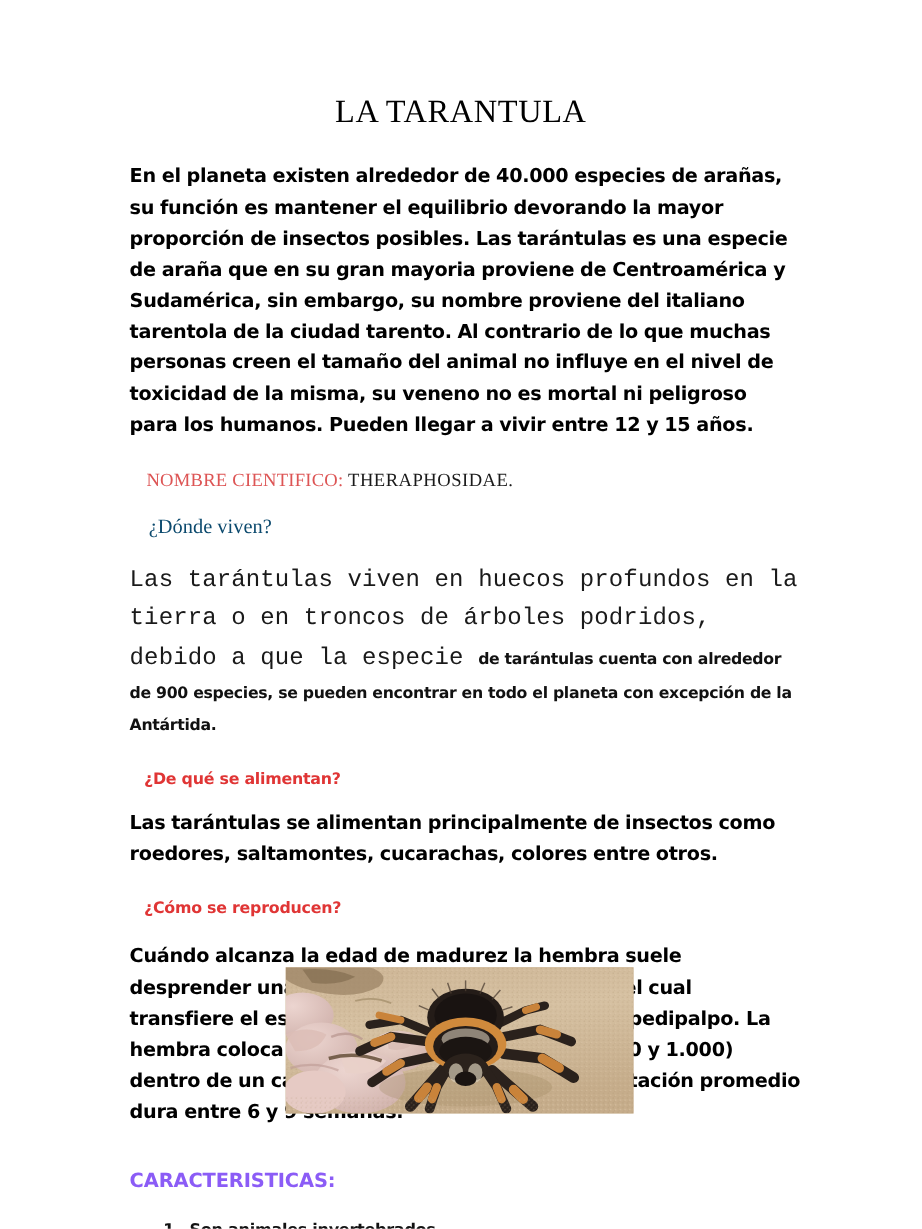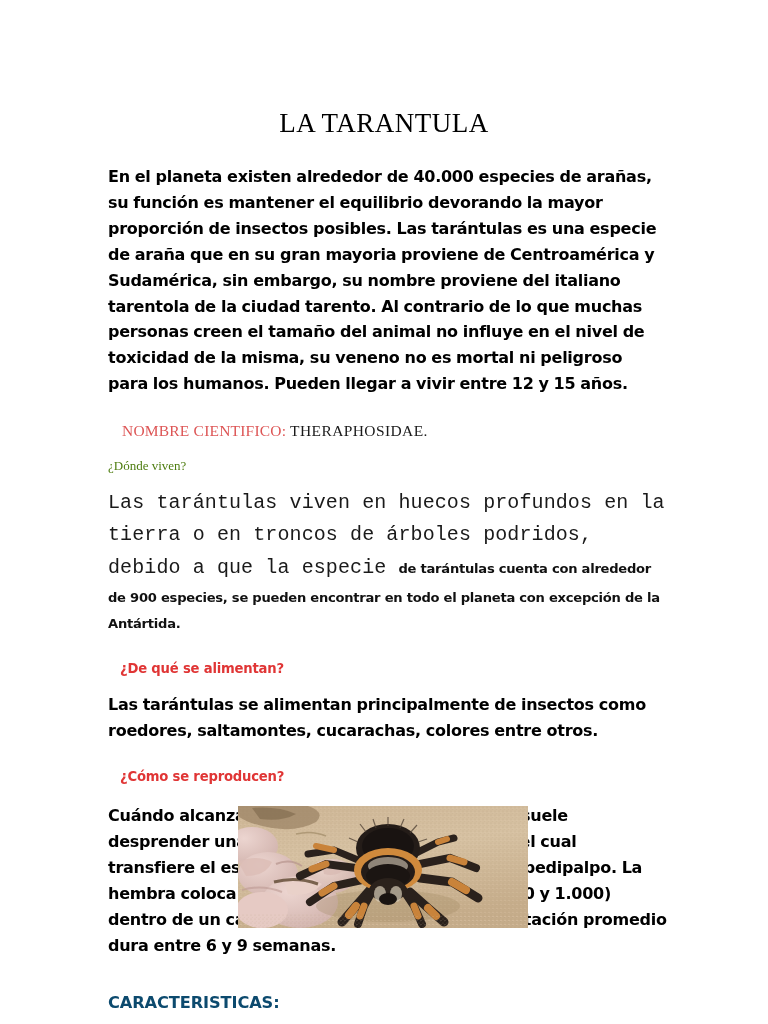--- a/index.html
+++ b/index.html
@@ -28,21 +28,21 @@
 
   
   .doc-title {
     font-family: "Liberation Serif", serif;
     font-size: 27px;
     font-weight: 400;
     letter-spacing: 0.5px;
     text-align: center;
     color: #000000;
     margin: 0;
-    padding-top: 108px;
+    padding-top: 78px;
     line-height: 1.15;
   }
 
   
   .para {
     font-family: "DejaVu Sans", sans-serif;
     font-size: 16px;
     font-weight: 600;
     color: #000000;
     line-height: 1.62;
@@ -70,44 +70,44 @@
     letter-spacing: 0.2px;
   }
   .sci-value {
     color: #1a1a1a;
     letter-spacing: 0.4px;
   }
 
   
   .heading-serif {
     font-family: "Liberation Serif", serif;
-    font-size: 13px;
+    font-size: 17px;
     font-weight: 400;
-    color: #4d7c0f;
-    margin: 0;
+    color: #0c4a6e;
+    margin: 16px;
     margin-top: 12px;
     line-height: 1.5;
   }
 
   .heading-sans {
     font-family: "DejaVu Sans", sans-serif;
     font-size: 13.2px;
     font-weight: 600;
     color: #e03535;
     margin: 12px;
     margin-top: 23px;
     line-height: 1.5;
     letter-spacing: -0.2px;
   }
 
   .heading-big {
     font-family: "DejaVu Sans", sans-serif;
     font-size: 16.2px;
     font-weight: 600;
-    color: #0c4a6e;
+    color: #8b5cf6;
     margin: 0;
     margin-top: 32px;
     line-height: 1.5;
     letter-spacing: -0.1px;
   }
 
   
   #habitat-paragraph {
     margin-top: 11px;
     width: 558px;

